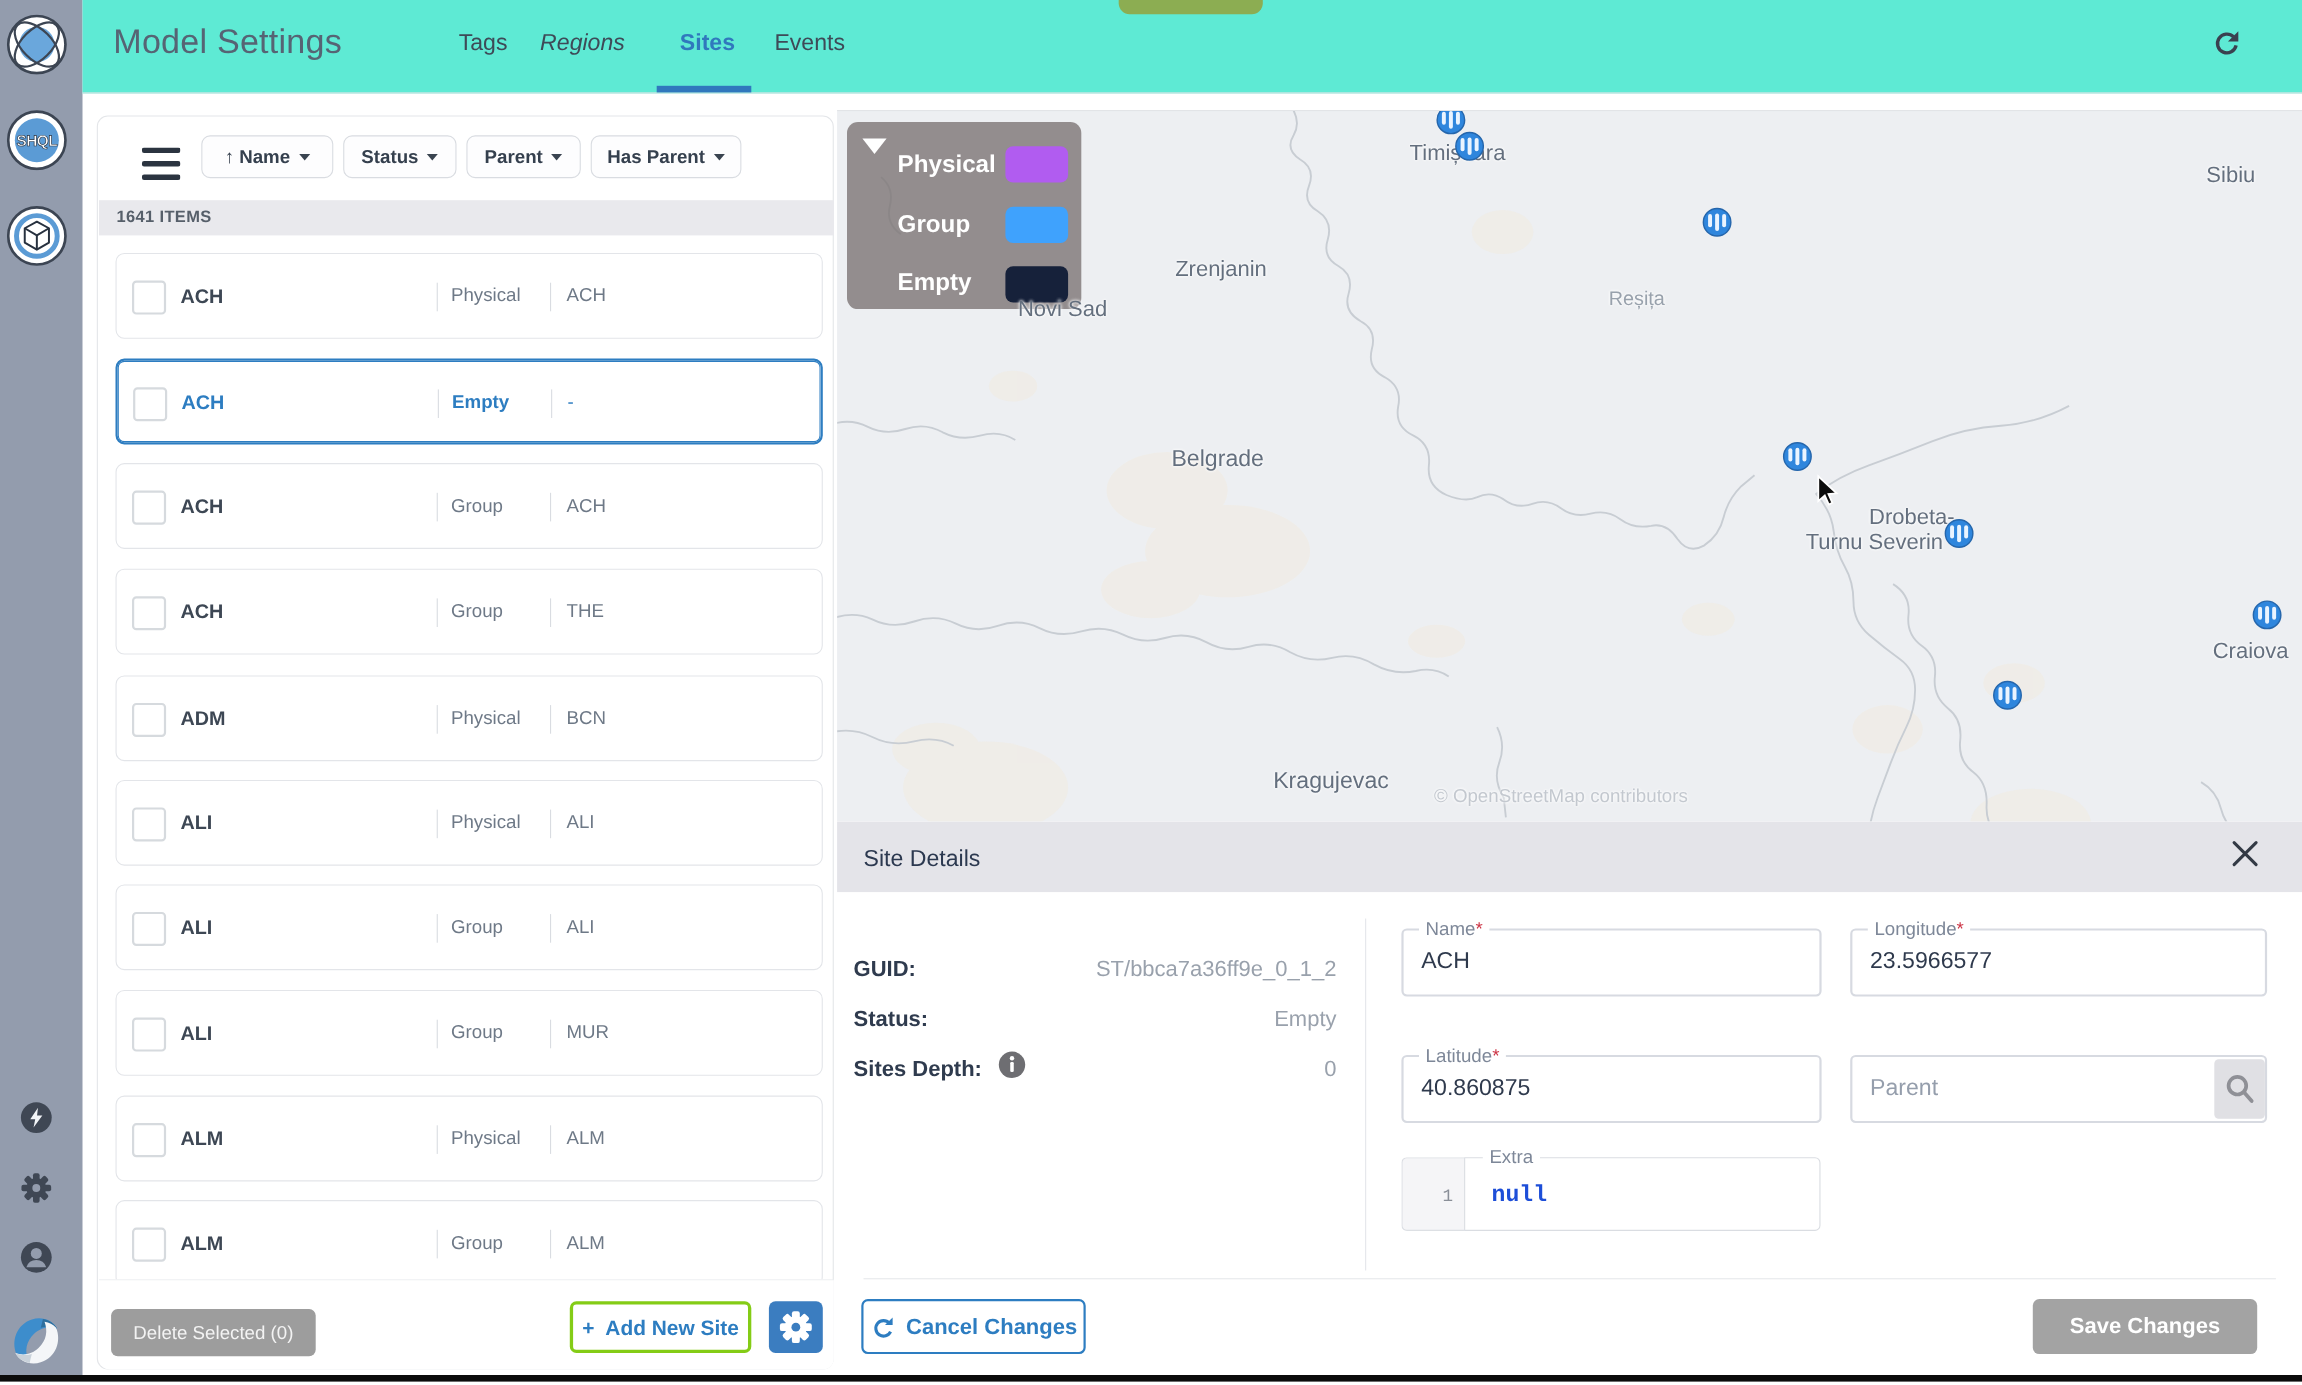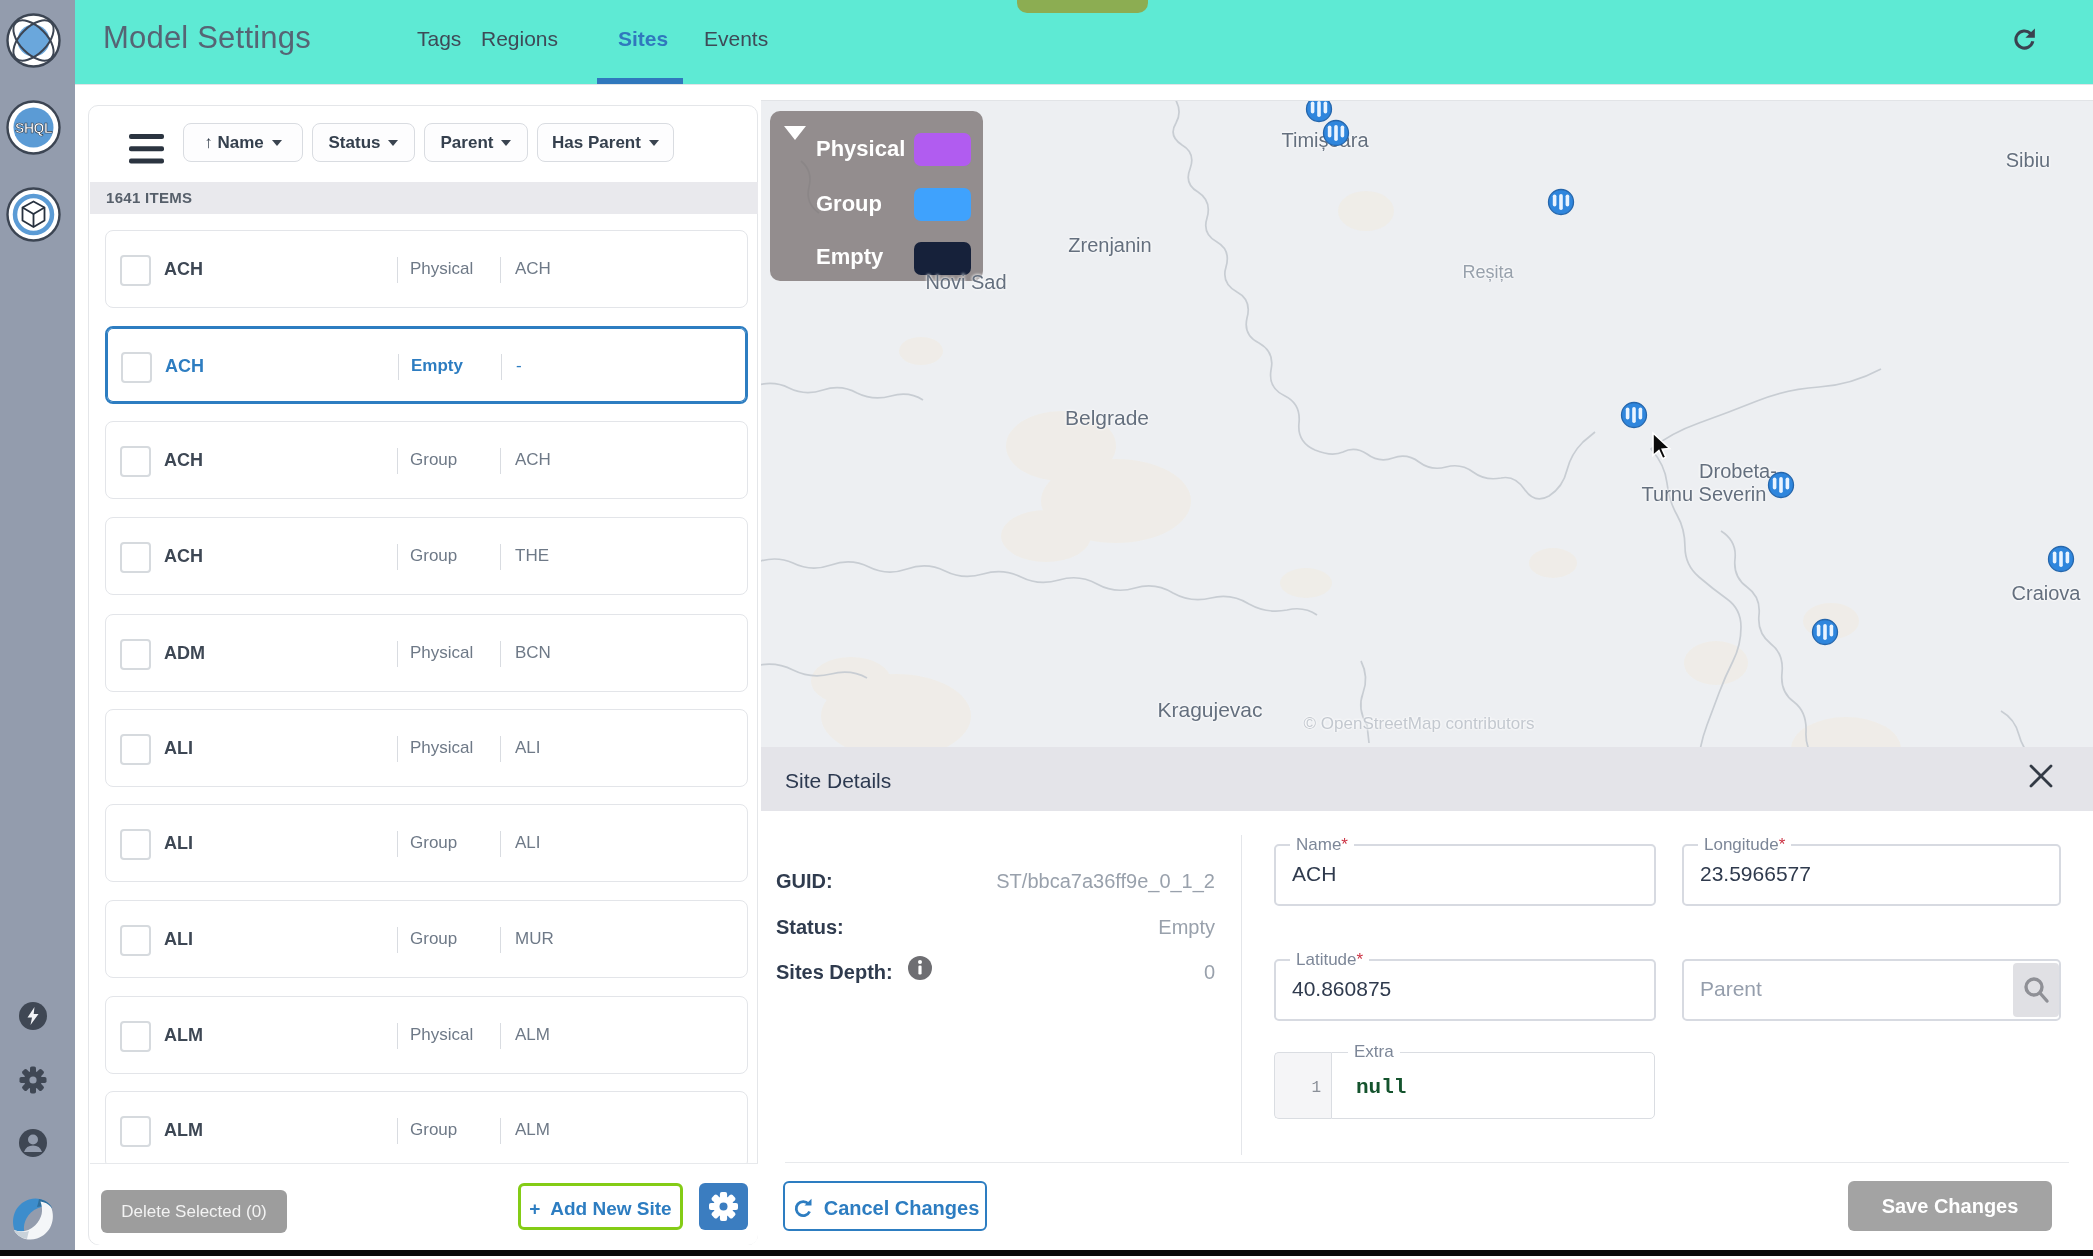--- a/index.html
+++ b/index.html
@@ -140,21 +140,21 @@
       <path d="M 6 38 C 1 26 6 11 20 6.5 C 29 3.5 39 7 43 15 C 36.5 12.5 28 13.5 22 19.5 C 14.5 27 13.5 35 16.5 43.5 C 12.5 43 8.5 41 6 38 Z" fill="#3d8dcc"></path>
       <path d="M 30 6 C 36 7 41 10.5 43 15 C 38 13 33 12.5 28 14 C 29 11 29.5 8 30 6 Z" fill="#2e6f9e"></path>
       <path d="M 42 14 C 47 26 42 41 28 45.5 C 19 48.5 9 45 5 37 C 11.5 39.5 20 38.5 26 32.5 C 33.5 25 34.5 17 31.5 8.5 C 35.5 9 39.5 11 42 14 Z" fill="#f4f6f8"></path>
       <path d="M 18 46 C 12 45 7 41.5 5 37 C 10 39 15 39.5 20 38 C 19 41 18.5 44 18 46 Z" fill="#c9d2da"></path>
     </svg>
   </div>
 
   <div id="header" class="abs">
     <div id="title" class="abs">Model Settings</div>
     <div class="tab abs" style="left:342px;">Tags</div>
-    <div class="tab abs" style="left:406px;">Regions</div>
+    <div class="tab abs" style="left:416px;font-style:italic;">Regions</div>
     <div class="tab abs" id="tab-sites" style="left:543px;">Sites</div>
     <div class="tab abs" style="left:629px;">Events</div>
     <div id="tab-underline" class="abs"></div>
     <div id="greenbtn" class="abs"></div>
     <svg class="abs" style="left:1936px; top:26px;" width="27" height="27" viewBox="0 0 24 24">
       <path d="M 17.3 6.6 A 7.6 7.6 0 1 0 19.4 13.6" fill="none" stroke="#3a414f" stroke-width="2.7"></path>
       <path d="M 12.8 10.4 L 21.2 10.4 L 21.2 2.2 Z" fill="#3a414f"></path>
     </svg>
   </div>
 
@@ -394,21 +394,21 @@
 
     <div class="abs" style="left:513px; top:305px; width:57px; height:67px; background:#f5f5f7;
       border:1px solid #dadde2; border-radius:5px 0 0 5px; border-right:none;">
       <div class="abs" style="right:10px; top:26px; font-family:'Liberation Mono',monospace;
         font-size:16px; color:#8a8f98;">1</div>
     </div>
     <div class="abs" style="left:570px; top:305px; width:324px; height:67px;
       border:1px solid #dadde2; border-radius:0 5px 5px 0;">
       <div class="mlab" style="left:16px;">Extra</div>
       <div class="abs" style="left:24px; top:23px; font-family:'Liberation Mono',monospace;
-        font-size:21px; font-weight:bold; color:#14532d;">null</div>
+        font-size:21px; font-weight:bold; color:#1d4ed8;">null</div>
     </div>
 
     <div id="hdiv" class="abs"></div>
     <div id="cancelbtn" class="abs">
       <svg style="vertical-align:middle; margin-right:9px;" width="24" height="24" viewBox="0 0 24 24">
         <path d="M 17.5 8 A 7 7 0 1 0 18.6 15.5" fill="none" stroke="#2d7dc1" stroke-width="2.8"></path>
         <path d="M 13.5 9.5 L 20.5 9.5 L 20.5 2.8 Z" fill="#2d7dc1"></path>
       </svg><span style="vertical-align:middle;">Cancel Changes</span>
     </div>
     <div id="savebtn" class="abs">Save Changes</div>

